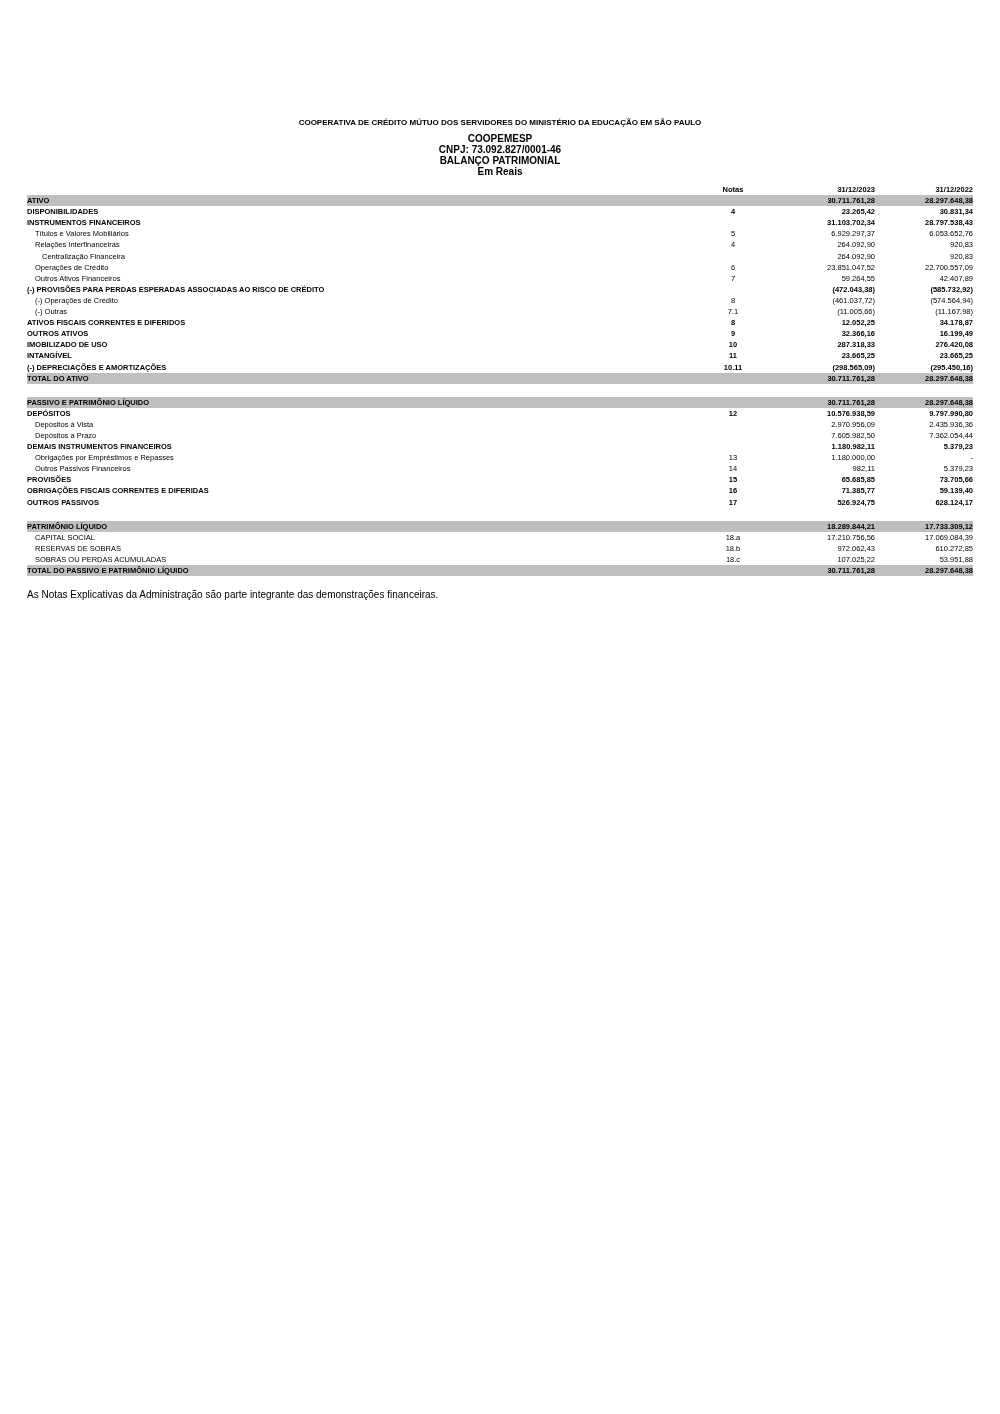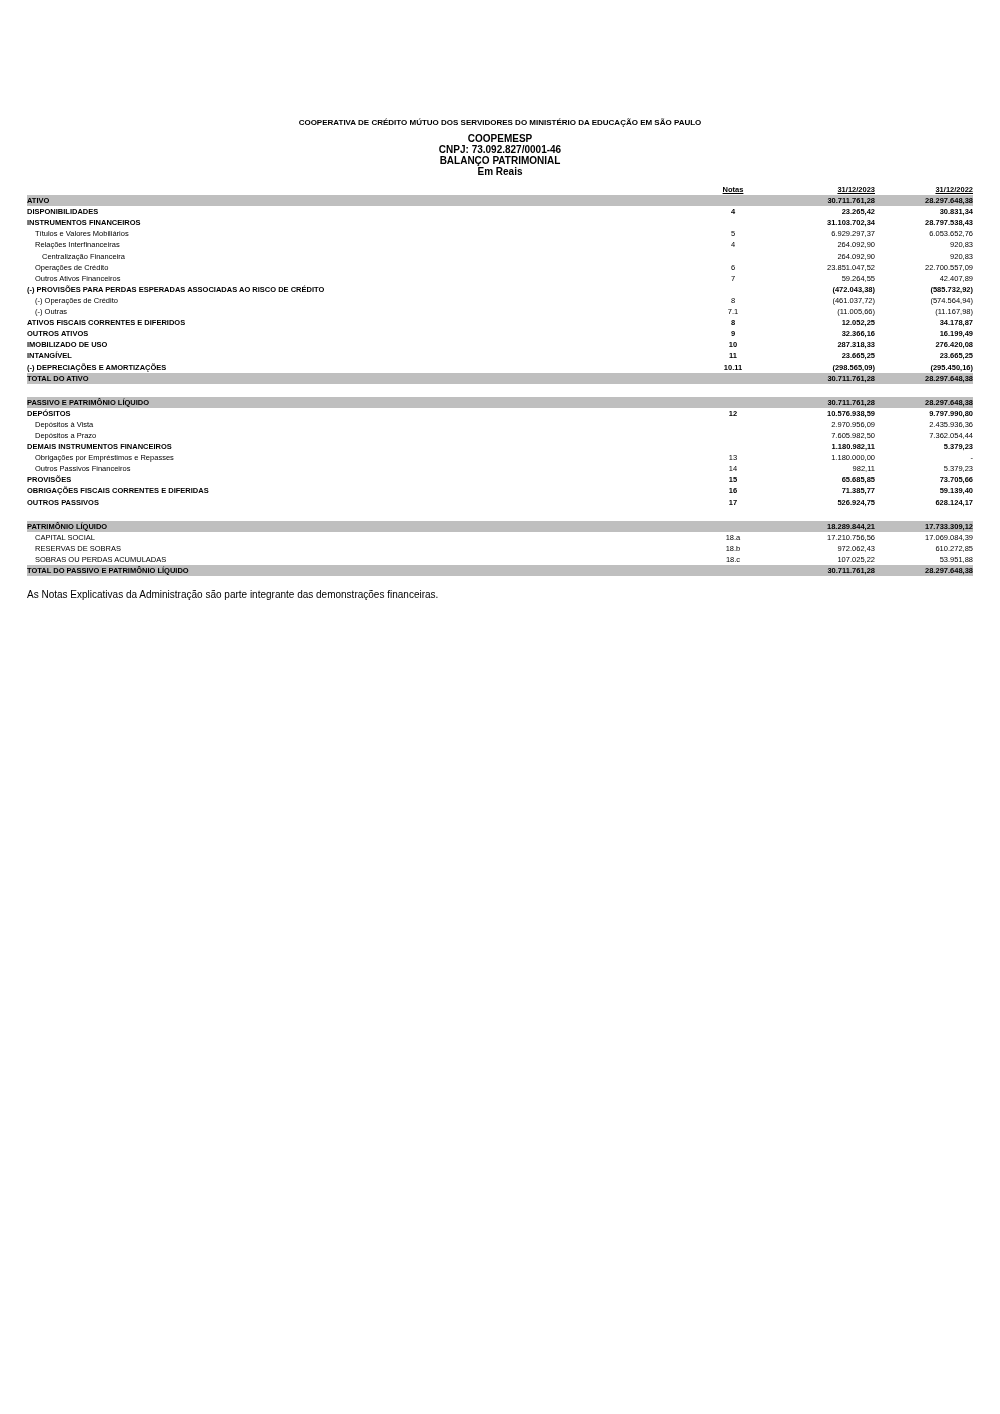--- a/index.html
+++ b/index.html
@@ -6,21 +6,21 @@
   .page {
     width:1000px; height:1190px; background:#ffffff; position:relative;
     font-family:"Liberation Sans", sans-serif; color:#000;
     overflow:hidden;
   }
   .doc-header { padding-top:118px; text-align:center; font-weight:bold; }
   .company { font-size:8px; line-height:10px; margin-bottom:5px; }
   .hline { font-size:10px; line-height:11px; }
   .table { margin:7px 27px 0 27px; font-size:7.5px; }
   .row { display:flex; align-items:center; height:11.1px; line-height:11.1px; white-space:nowrap; }
-  .thead { font-weight:bold;text-decoration:underline; }
+  .thead { font-weight:bold; }
   .c-label { flex:1; overflow:hidden; }
   .c-note  { width:60px; text-align:center; }
   .c-v1    { width:112px; text-align:right; }
   .c-v2    { width:98px; text-align:right; }
   .band { background:#bfbfbf; font-weight:bold; }
   .section { font-weight:bold;align-items:center; }
   .ind1 .c-label { padding-left:8px; }
   .ind2 .c-label { padding-left:15px; }
   .gap { margin-top:13px; }
   .footnote { margin:13px 0 0 27px; font-size:10px; line-height:11px; }

